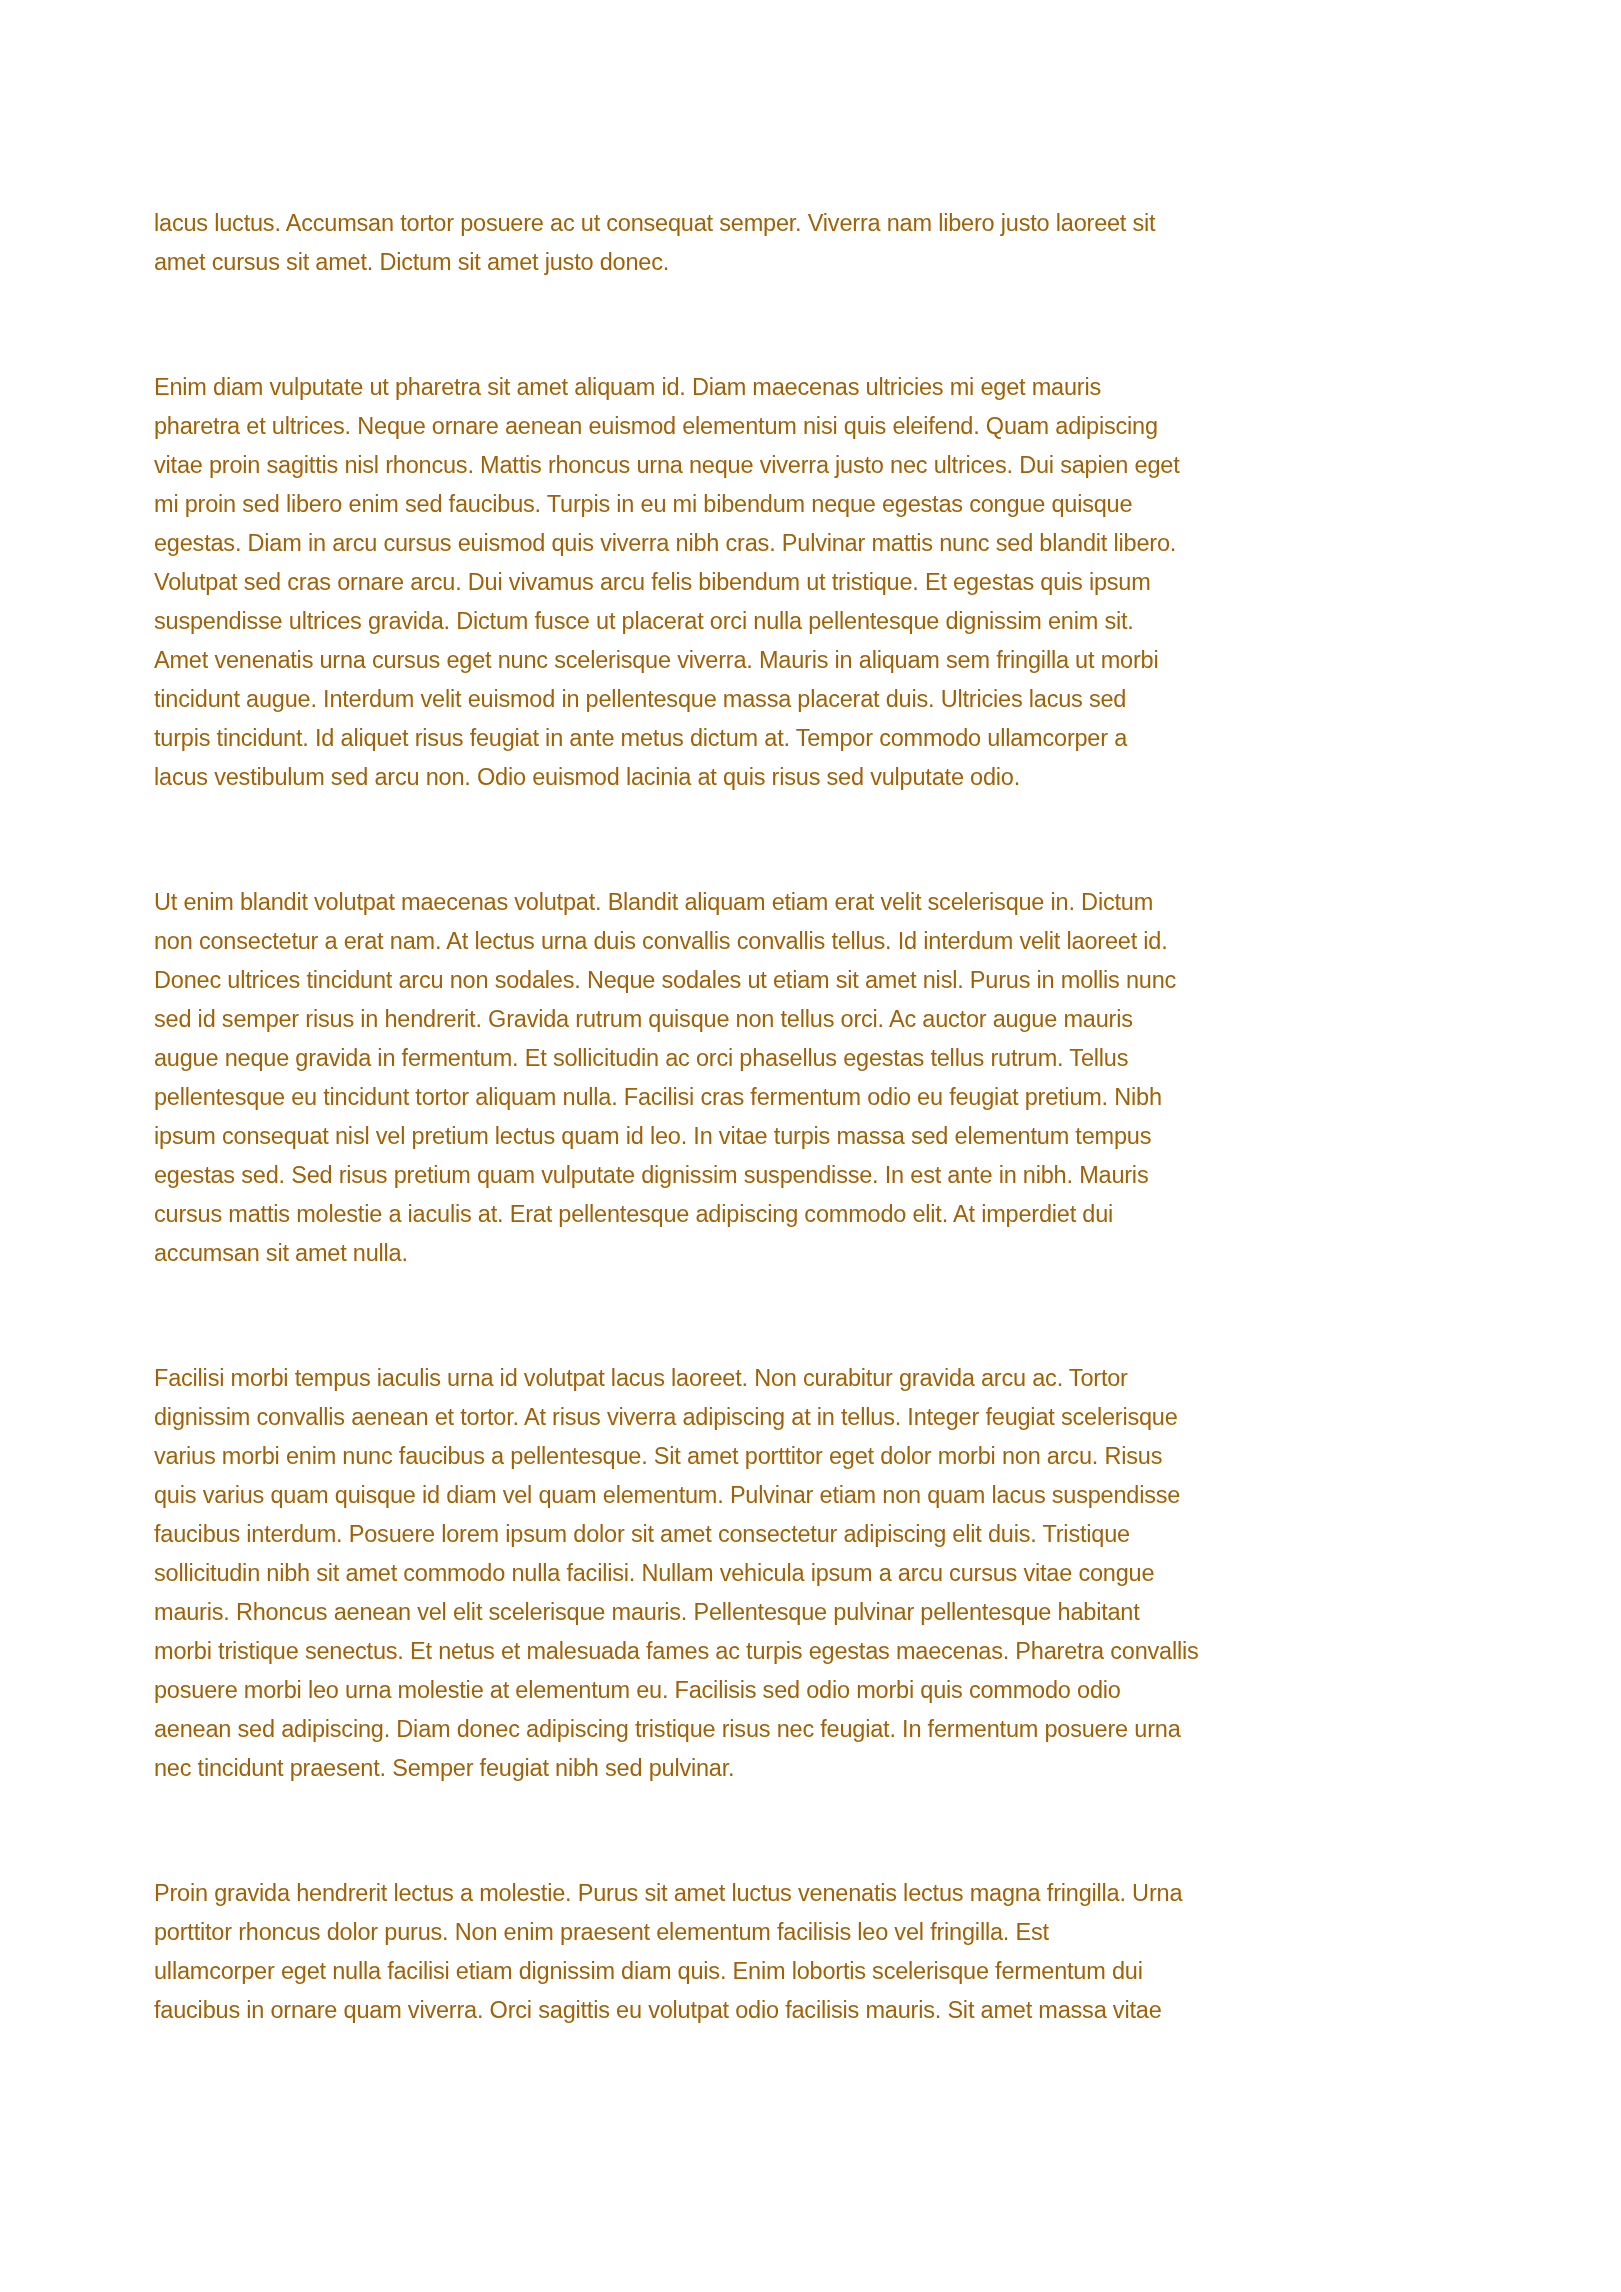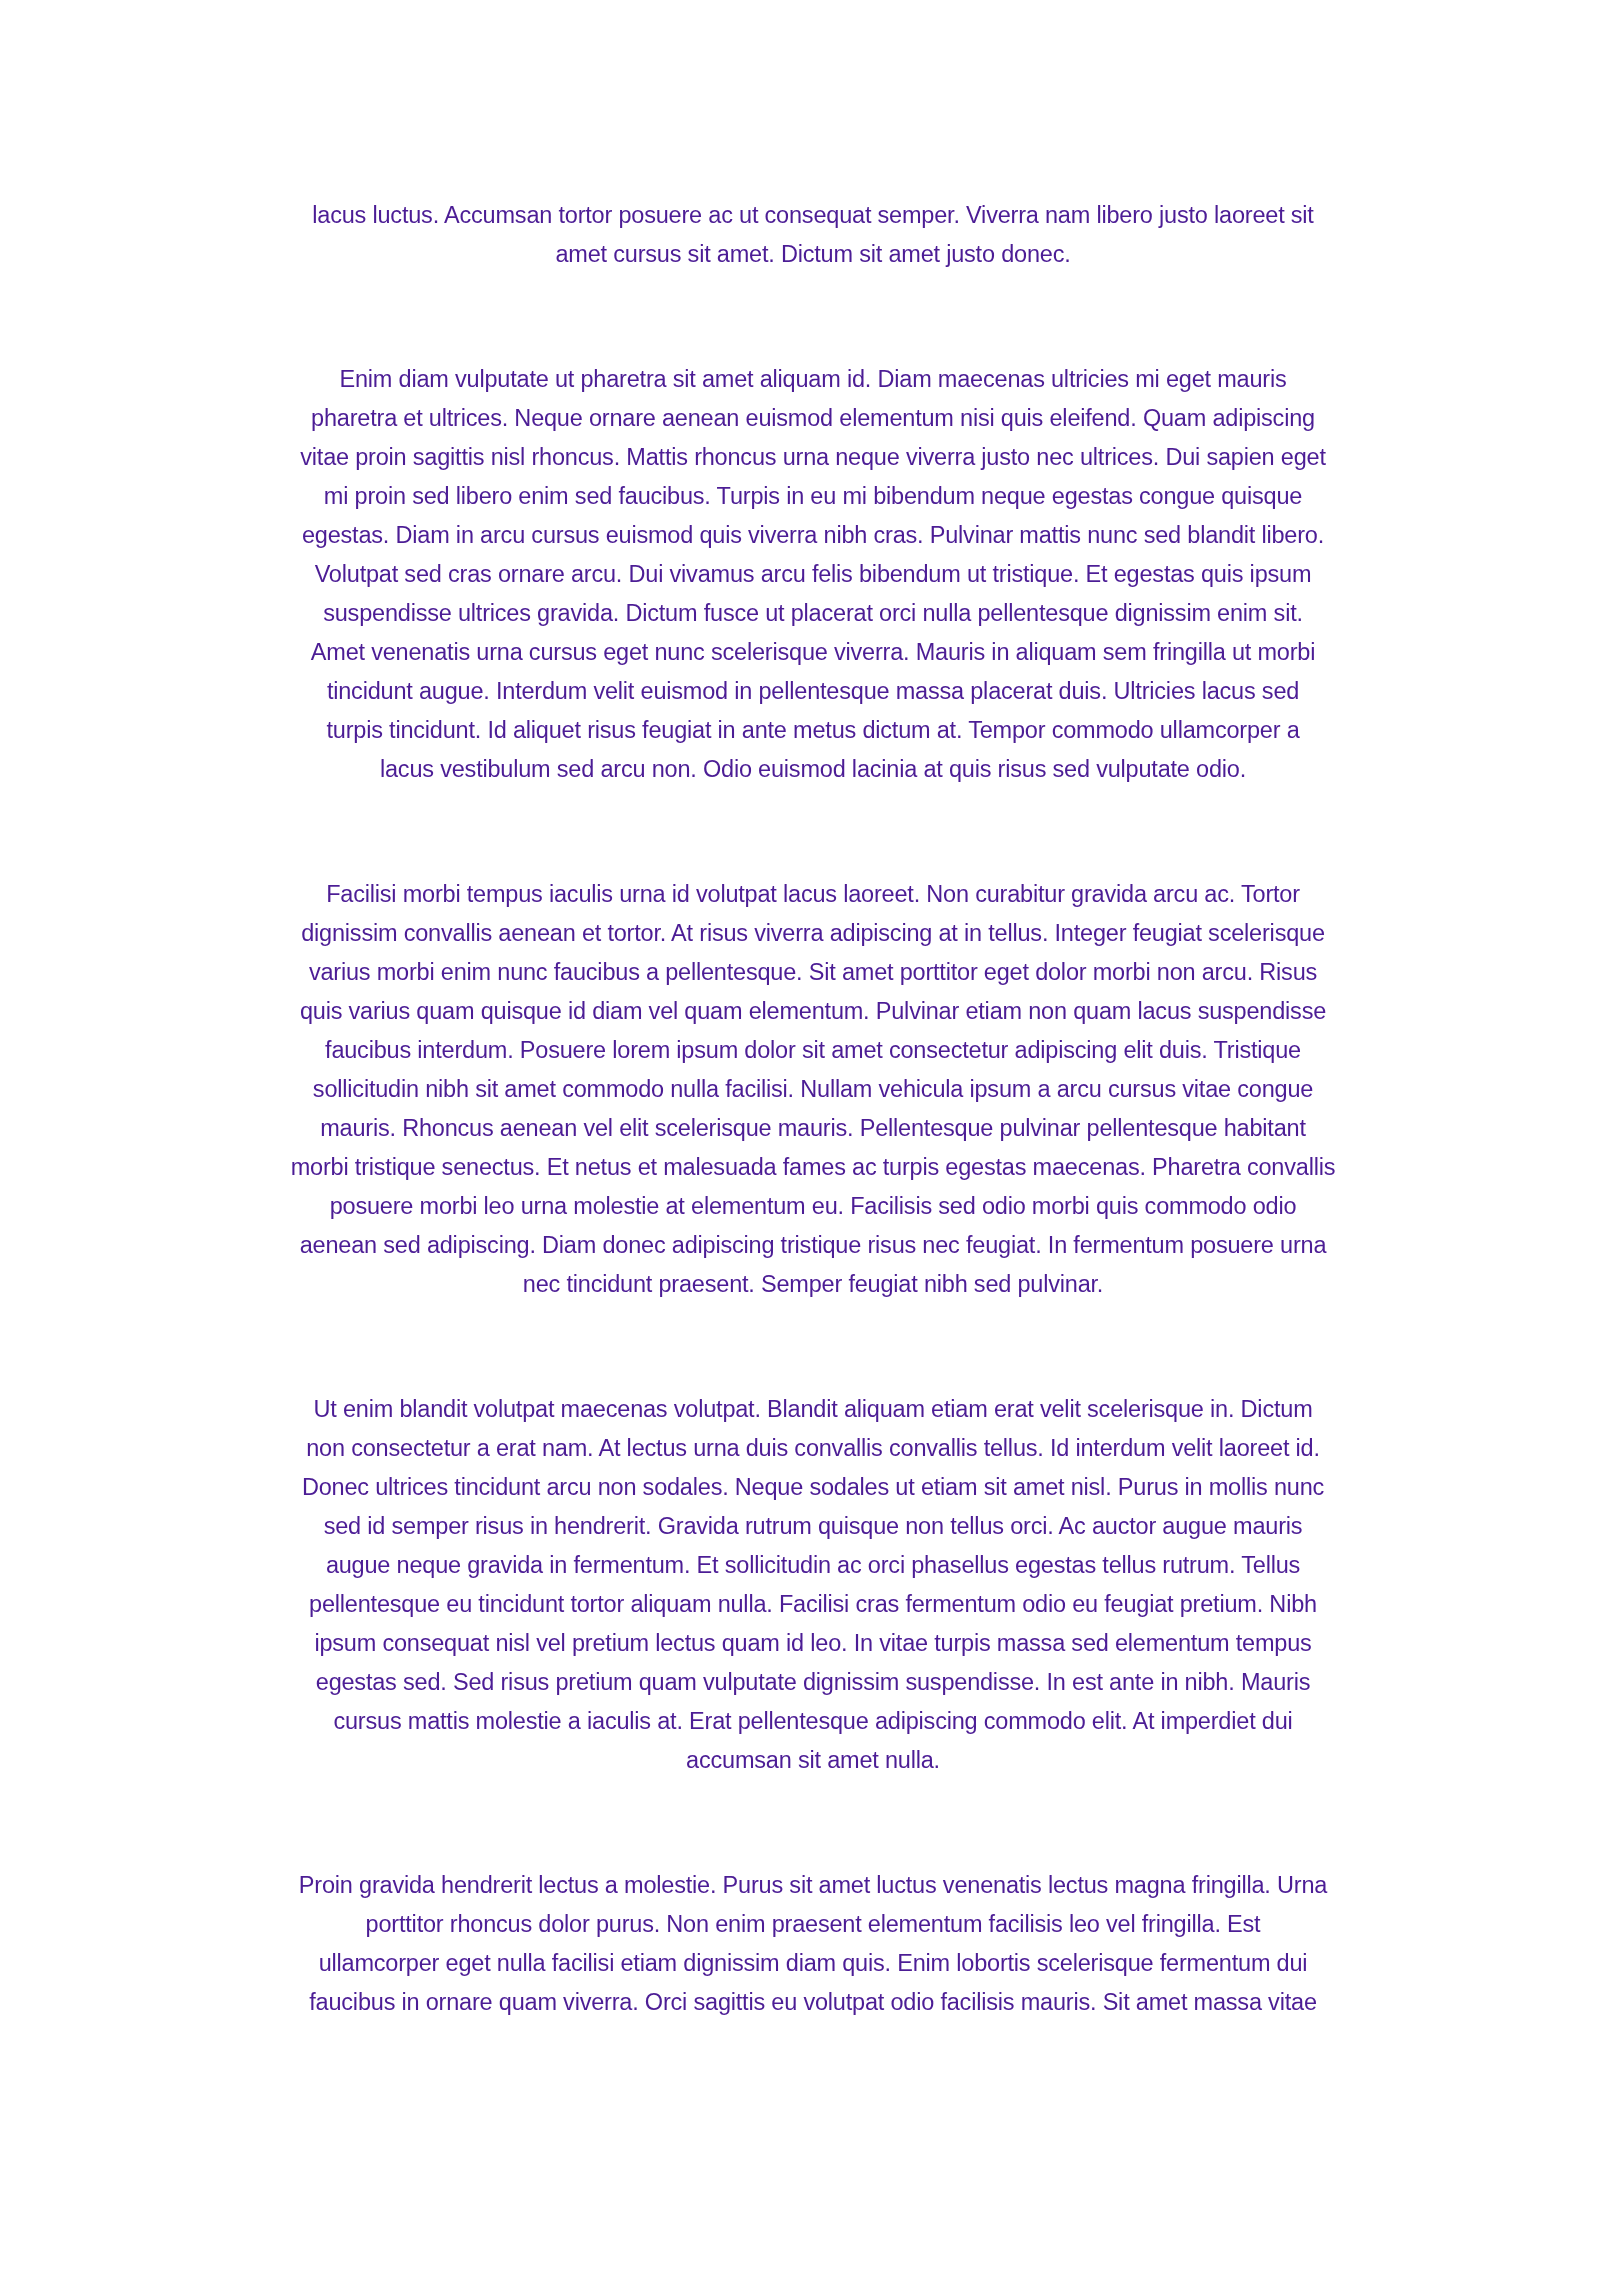--- a/index.html
+++ b/index.html
@@ -13,27 +13,27 @@
     height: 2293px;
     background: #ffffff;
     box-sizing: border-box;
     padding: 192px 147px 0 154px;
     overflow: hidden;
   }
   .doc-body {
     width: 1318px;
   }
   .para {
-    margin: 4px 0 86px 0;
+    margin: 12px 0 86px 0;
     font-family: "Liberation Sans", sans-serif;
     font-size: 23.5px;
     line-height: 39px;
     letter-spacing: -0.2px;
-    color: #4c1d95;
-    text-align: center;
+    color: #a16207;
+    text-align: left;
     white-space: pre-line; 
   }
 </style>
 </head>
 <body>
 
 <div class="page">
   <div class="doc-body">
     <p class="para">lacus luctus. Accumsan tortor posuere ac ut consequat semper. Viverra nam libero justo laoreet sit
 amet cursus sit amet. Dictum sit amet justo donec.</p>
@@ -41,40 +41,40 @@
 pharetra et ultrices. Neque ornare aenean euismod elementum nisi quis eleifend. Quam adipiscing
 vitae proin sagittis nisl rhoncus. Mattis rhoncus urna neque viverra justo nec ultrices. Dui sapien eget
 mi proin sed libero enim sed faucibus. Turpis in eu mi bibendum neque egestas congue quisque
 egestas. Diam in arcu cursus euismod quis viverra nibh cras. Pulvinar mattis nunc sed blandit libero.
 Volutpat sed cras ornare arcu. Dui vivamus arcu felis bibendum ut tristique. Et egestas quis ipsum
 suspendisse ultrices gravida. Dictum fusce ut placerat orci nulla pellentesque dignissim enim sit.
 Amet venenatis urna cursus eget nunc scelerisque viverra. Mauris in aliquam sem fringilla ut morbi
 tincidunt augue. Interdum velit euismod in pellentesque massa placerat duis. Ultricies lacus sed
 turpis tincidunt. Id aliquet risus feugiat in ante metus dictum at. Tempor commodo ullamcorper a
 lacus vestibulum sed arcu non. Odio euismod lacinia at quis risus sed vulputate odio.</p>
+    <p class="para">Ut enim blandit volutpat maecenas volutpat. Blandit aliquam etiam erat velit scelerisque in. Dictum
+non consectetur a erat nam. At lectus urna duis convallis convallis tellus. Id interdum velit laoreet id.
+Donec ultrices tincidunt arcu non sodales. Neque sodales ut etiam sit amet nisl. Purus in mollis nunc
+sed id semper risus in hendrerit. Gravida rutrum quisque non tellus orci. Ac auctor augue mauris
+augue neque gravida in fermentum. Et sollicitudin ac orci phasellus egestas tellus rutrum. Tellus
+pellentesque eu tincidunt tortor aliquam nulla. Facilisi cras fermentum odio eu feugiat pretium. Nibh
+ipsum consequat nisl vel pretium lectus quam id leo. In vitae turpis massa sed elementum tempus
+egestas sed. Sed risus pretium quam vulputate dignissim suspendisse. In est ante in nibh. Mauris
+cursus mattis molestie a iaculis at. Erat pellentesque adipiscing commodo elit. At imperdiet dui
+accumsan sit amet nulla.</p>
     <p class="para">Facilisi morbi tempus iaculis urna id volutpat lacus laoreet. Non curabitur gravida arcu ac. Tortor
 dignissim convallis aenean et tortor. At risus viverra adipiscing at in tellus. Integer feugiat scelerisque
 varius morbi enim nunc faucibus a pellentesque. Sit amet porttitor eget dolor morbi non arcu. Risus
 quis varius quam quisque id diam vel quam elementum. Pulvinar etiam non quam lacus suspendisse
 faucibus interdum. Posuere lorem ipsum dolor sit amet consectetur adipiscing elit duis. Tristique
 sollicitudin nibh sit amet commodo nulla facilisi. Nullam vehicula ipsum a arcu cursus vitae congue
 mauris. Rhoncus aenean vel elit scelerisque mauris. Pellentesque pulvinar pellentesque habitant
 morbi tristique senectus. Et netus et malesuada fames ac turpis egestas maecenas. Pharetra convallis
 posuere morbi leo urna molestie at elementum eu. Facilisis sed odio morbi quis commodo odio
 aenean sed adipiscing. Diam donec adipiscing tristique risus nec feugiat. In fermentum posuere urna
 nec tincidunt praesent. Semper feugiat nibh sed pulvinar.</p>
-    <p class="para">Ut enim blandit volutpat maecenas volutpat. Blandit aliquam etiam erat velit scelerisque in. Dictum
-non consectetur a erat nam. At lectus urna duis convallis convallis tellus. Id interdum velit laoreet id.
-Donec ultrices tincidunt arcu non sodales. Neque sodales ut etiam sit amet nisl. Purus in mollis nunc
-sed id semper risus in hendrerit. Gravida rutrum quisque non tellus orci. Ac auctor augue mauris
-augue neque gravida in fermentum. Et sollicitudin ac orci phasellus egestas tellus rutrum. Tellus
-pellentesque eu tincidunt tortor aliquam nulla. Facilisi cras fermentum odio eu feugiat pretium. Nibh
-ipsum consequat nisl vel pretium lectus quam id leo. In vitae turpis massa sed elementum tempus
-egestas sed. Sed risus pretium quam vulputate dignissim suspendisse. In est ante in nibh. Mauris
-cursus mattis molestie a iaculis at. Erat pellentesque adipiscing commodo elit. At imperdiet dui
-accumsan sit amet nulla.</p>
     <p class="para">Proin gravida hendrerit lectus a molestie. Purus sit amet luctus venenatis lectus magna fringilla. Urna
 porttitor rhoncus dolor purus. Non enim praesent elementum facilisis leo vel fringilla. Est
 ullamcorper eget nulla facilisi etiam dignissim diam quis. Enim lobortis scelerisque fermentum dui
 faucibus in ornare quam viverra. Orci sagittis eu volutpat odio facilisis mauris. Sit amet massa vitae</p>
   </div>
 </div>
 
 
 </body></html>

